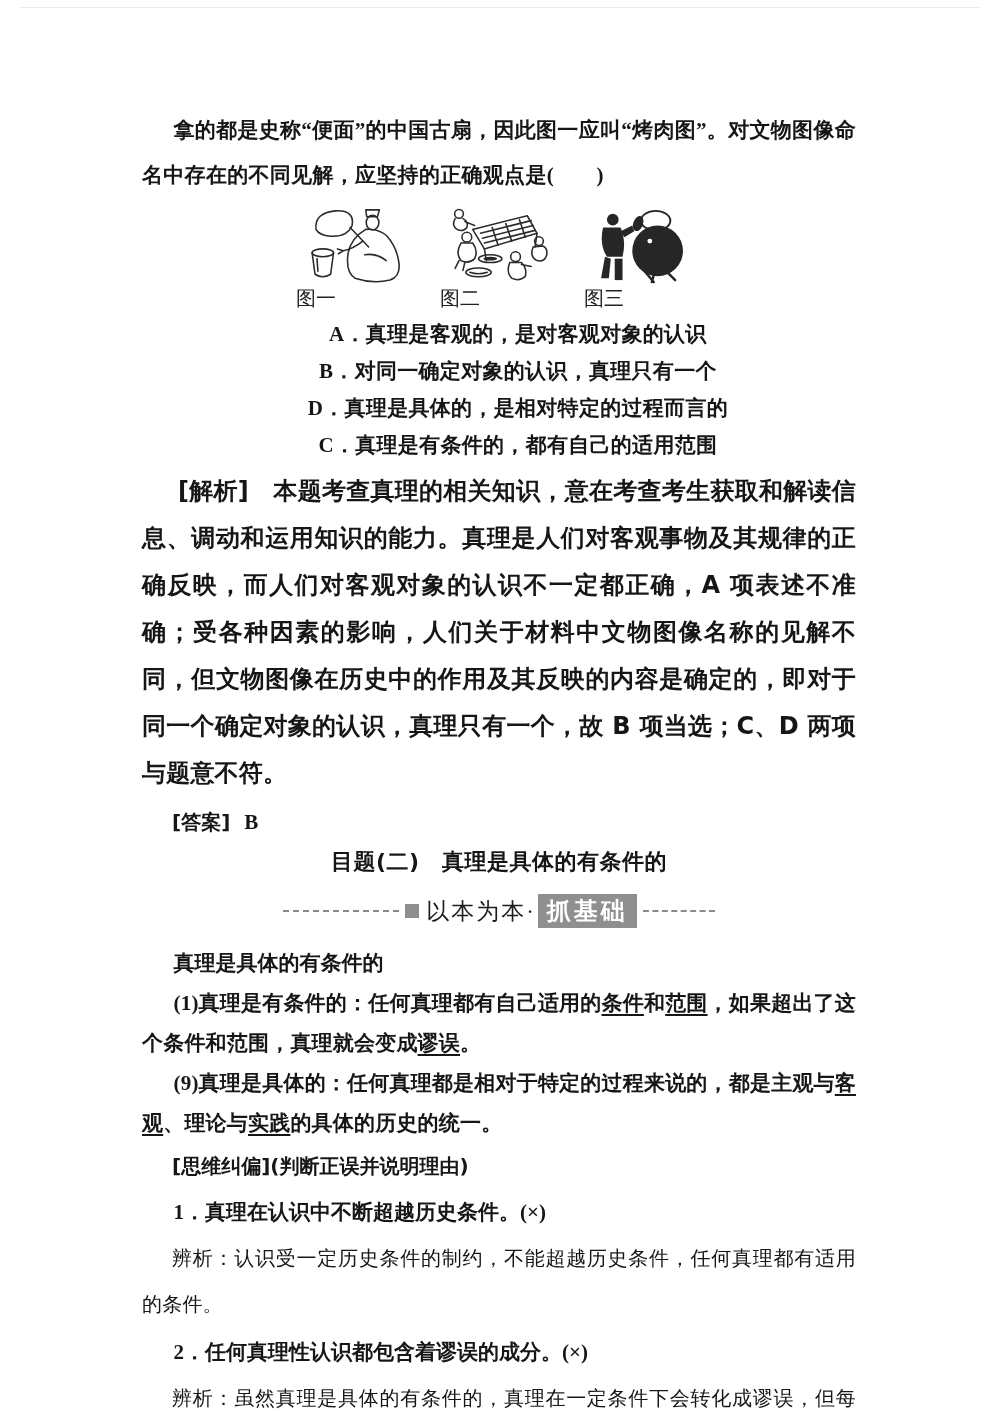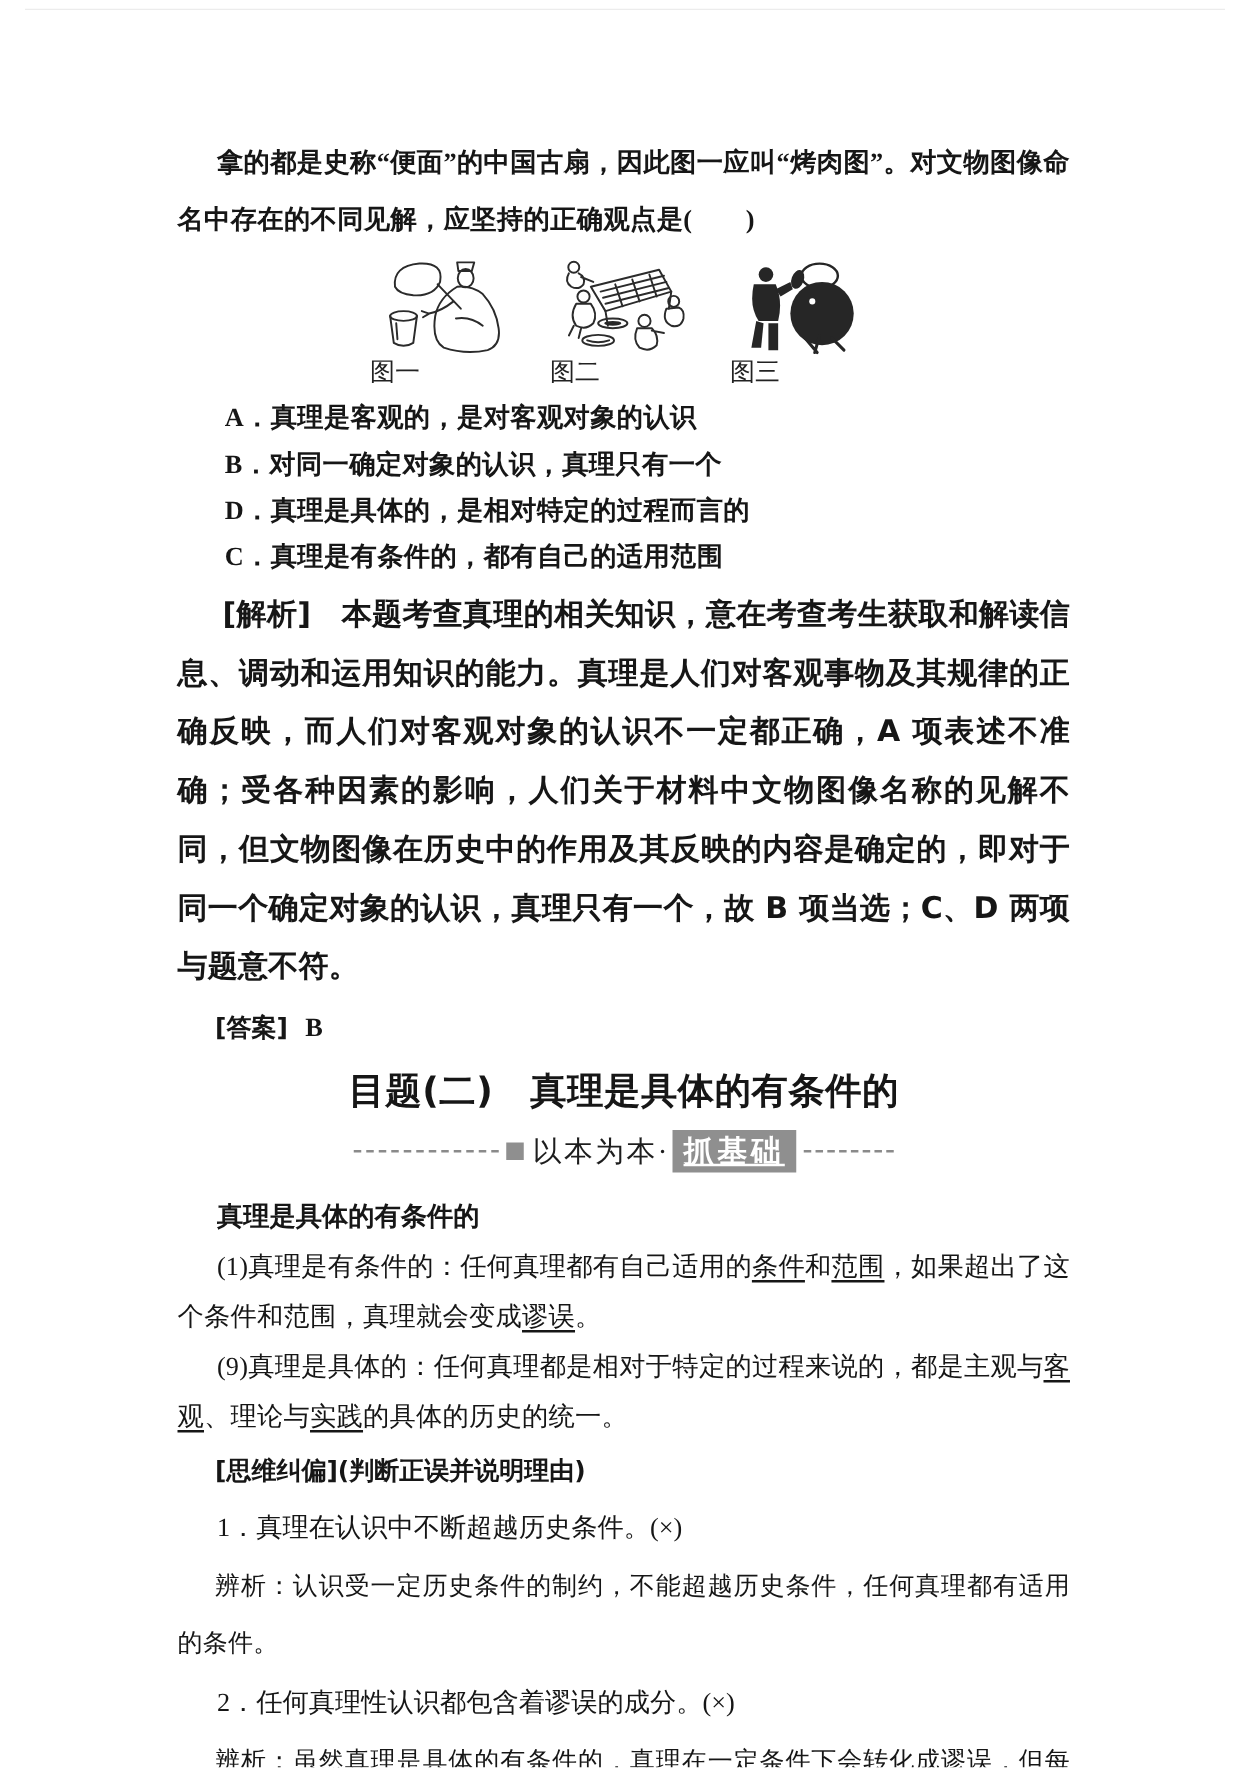--- a/index.html
+++ b/index.html
@@ -11,42 +11,42 @@
     box-sizing:border-box;
     padding:108px 144px 0 142px;
     font-family:"Liberation Serif","DejaVu Serif",serif;
     font-size:21px;
     color:#161616;
     overflow:hidden;
   }
   .scan-line{position:absolute;top:7px;left:20px;right:20px;border-top:1px solid #ececec;}
   p{margin:0;}
   .justify{text-align:justify;}
-  .indent{text-indent:1.5em;}
+  .indent{text-indent:1.5em;font-weight:bold;}
   
   .stem{font-weight:700;line-height:45px;letter-spacing:.3px;}
   .figures{display:flex;justify-content:center;gap:26px;margin:8px 0 0 0;}
   .fig{width:118px;text-align:left;}
   .fig svg{display:block;margin:0 auto;}
   .fig-caption{display:block;margin-top:2px;font-size:20px;line-height:24px;color:#222;}
-  .options{margin-top:6px;}
+  .options{margin-top:6px;text-align:center;}
   .option{line-height:37px;font-weight:700;text-indent:1.8em;letter-spacing:.3px;}
   
   .hei{font-family:"DejaVu Sans","Liberation Sans",sans-serif;}
   .analysis{font-weight:700;font-size:24px;line-height:47px;margin-top:4px;letter-spacing:.2px;}
   .answer{font-weight:700;font-size:20px;line-height:46px;margin-top:2px;}
   .answer .answer-value{font-family:"Liberation Serif","DejaVu Serif",serif;font-weight:700;margin-left:14px;font-size:21px;}
-  .sec-title{text-align:center;font-weight:700;font-size:29px;line-height:34px;margin-top:10px;letter-spacing:.5px;}
+  .sec-title{text-align:center;font-weight:700;font-size:22px;line-height:34px;letter-spacing:.5px;}
   .banner{display:flex;align-items:center;justify-content:center;margin-top:14px;height:36px;text-align:right;}
   .dash{height:0;border-top:2px dashed #8a8a8a;}
   .dash-left{width:116px;}
   .dash-right{width:72px;}
   .banner-square{width:14px;height:14px;background:#8f8f8f;margin:0 7px 0 6px;flex:none;}
   .banner-lead{font-size:23px;color:#1d1d1d;letter-spacing:2px;white-space:nowrap;}
-  .banner-badge{background:#8f8f8f;color:#ffffff;font-weight:700;font-size:24px;line-height:32px;padding:1px 9px;margin:0 6px 0 2px;letter-spacing:3px;white-space:nowrap;text-decoration:underline;}
+  .banner-badge{background:#8f8f8f;color:#ffffff;font-weight:700;font-size:24px;line-height:32px;padding:1px 9px;margin:0 6px 0 2px;letter-spacing:3px;white-space:nowrap;}
   .basics-heading{font-weight:700;font-size:21px;line-height:40px;margin-top:14px;text-indent:1.5em;}
   .kp{line-height:40px;letter-spacing:.2px;}
   .u{text-decoration:underline;text-underline-offset:4px;text-decoration-thickness:1.5px;}
   .correction-heading{font-weight:700;font-size:20px;line-height:42px;text-indent:1.5em;margin-top:2px;}
   .tf-item{line-height:42px;margin-top:4px;}
   .tf-analysis{font-weight:400;font-size:20px;line-height:46px;margin-top:2px;letter-spacing:.2px;}
   .lineart{stroke:#2b2b2b;stroke-width:1.6;fill:none;stroke-linecap:round;stroke-linejoin:round;}
   .inkfill{fill:#262626;stroke:none;}
 </style>
 </head>

